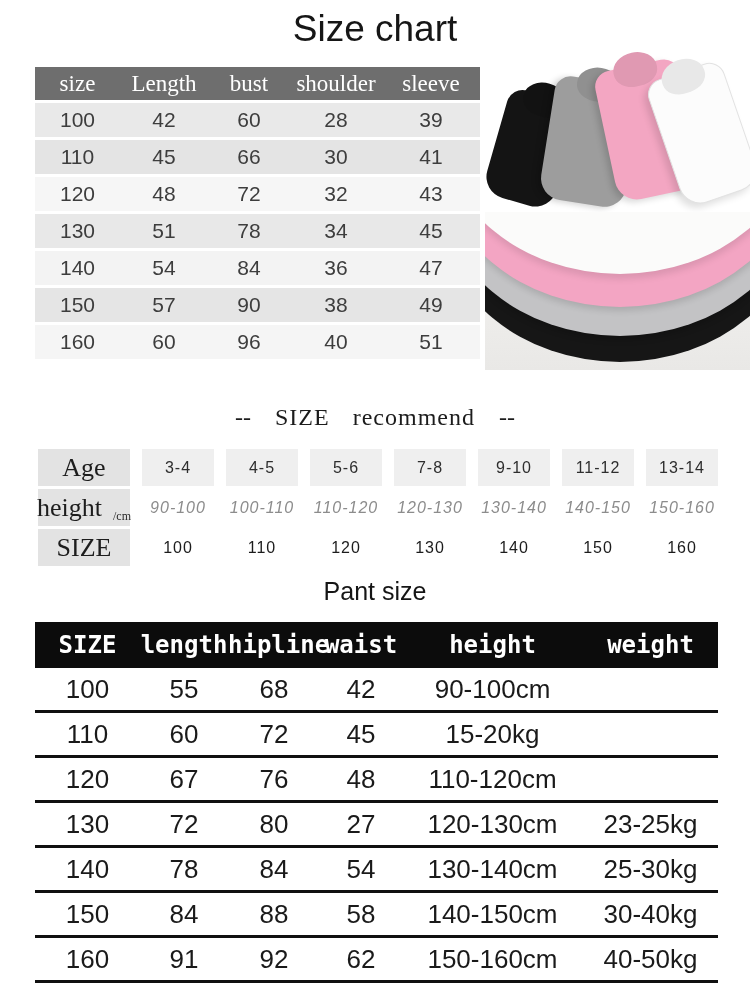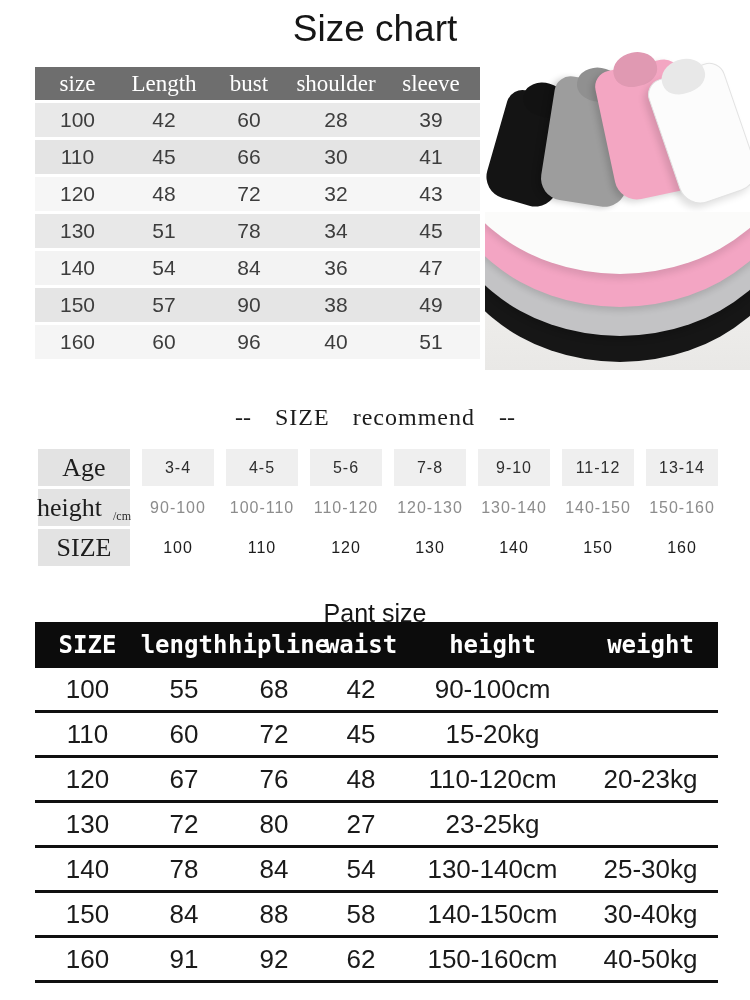--- a/index.html
+++ b/index.html
@@ -47,25 +47,25 @@
                align-items:center; gap:24px; font-family:"Liberation Serif", serif; font-size:24px; color:#1c1c1c; }
   .rec-title .rt { word-spacing:16px; letter-spacing:1px;text-align:right; }
 
   .rec-table { position:absolute; left:38px; top:449px; width:680px; }
   .rec-row { display:grid; grid-template-columns:92px repeat(7, 1fr); gap:12px; height:37px; margin-bottom:3px; }
   .rec-label { background:#e3e3e3; display:flex; align-items:flex-end; justify-content:center; padding-bottom:3px;
                font-family:"Liberation Serif", serif; font-size:26px; color:#1d1d1d; line-height:1.1; }
   .rec-label .unit { font-size:12px; color:#2a2a2a; margin-left:11px; }
   .rec-cell { display:flex; align-items:center; justify-content:center; font-size:16px; letter-spacing:1px; }
   .age-cell { background:#efefef; color:#2e2e2e; }
-  .h-cell { background:#ffffff; color:#8c8c8c; }
+  .h-cell { background:#ffffff; color:#8c8c8c;font-style:italic; }
   .z-cell { background:#ffffff; color:#1c1c1c; }
 
   
-  .pant-title { position:absolute; top:577px; left:0; width:100%; text-align:center; font-size:25px; color:#151515;margin-top:22px; }
+  .pant-title { position:absolute; top:577px; left:0; width:100%; text-align:center; font-size:25px; color:#151515; }
   .pant-table { position:absolute; left:35px; top:622px; width:683px; }
   .pant-head, .pant-row { display:grid; grid-template-columns:105px 88px 92px 82px 181px 135px; align-items:center; }
   .pant-head { height:46px; background:#0c0c0c; }
   .pant-hcell { text-align:center; color:#ffffff; font-family:"DejaVu Sans Mono", monospace;
                 font-weight:bold; font-size:24px; }
   .pant-row { height:42px; border-bottom:3px solid #101010; }
   .pant-cell { text-align:center; font-size:26px; color:#1a1a1a; }
 </style>
 </head>
 <body>
@@ -213,27 +213,27 @@
       <div class="pant-cell">72</div>
       <div class="pant-cell">45</div>
       <div class="pant-cell">15-20kg</div>
     </div>
     <div class="pant-row">
       <div class="pant-cell">120</div>
       <div class="pant-cell">67</div>
       <div class="pant-cell">76</div>
       <div class="pant-cell">48</div>
       <div class="pant-cell">110-120cm</div>
-      <div class="pant-cell">20-23kg</div>
     </div>
     <div class="pant-row">
       <div class="pant-cell">130</div>
       <div class="pant-cell">72</div>
       <div class="pant-cell">80</div>
       <div class="pant-cell">27</div>
+      <div class="pant-cell">120-130cm</div>
       <div class="pant-cell">23-25kg</div>
     </div>
     <div class="pant-row">
       <div class="pant-cell">140</div>
       <div class="pant-cell">78</div>
       <div class="pant-cell">84</div>
       <div class="pant-cell">54</div>
       <div class="pant-cell">130-140cm</div>
       <div class="pant-cell">25-30kg</div>
     </div>

